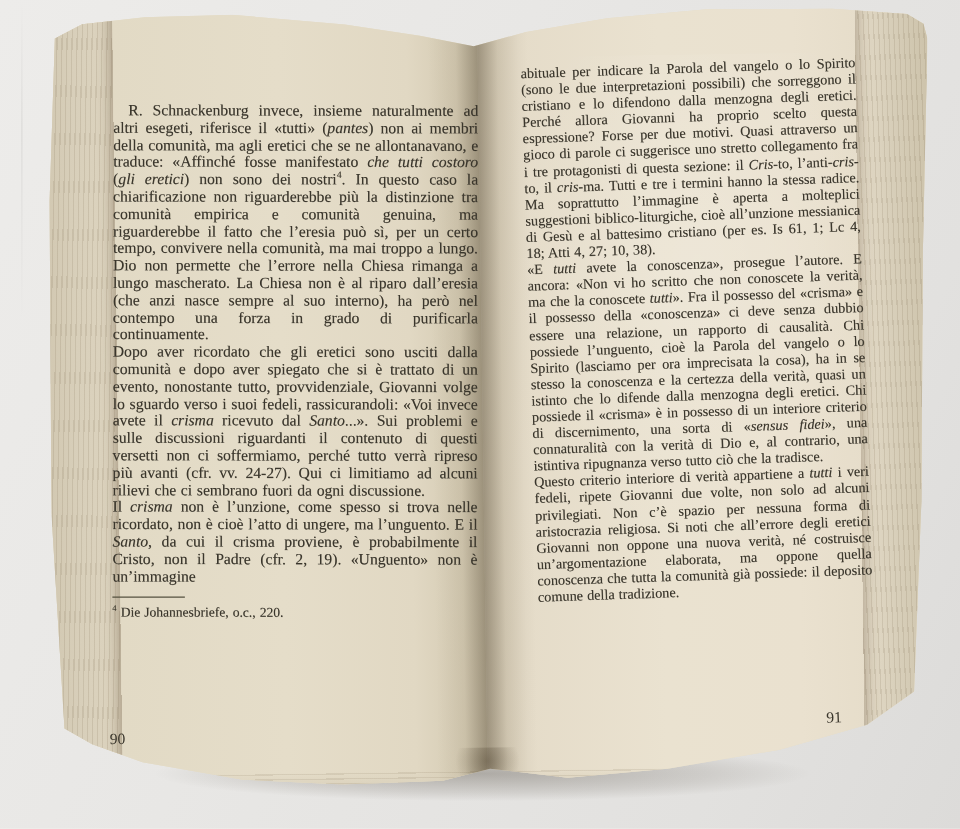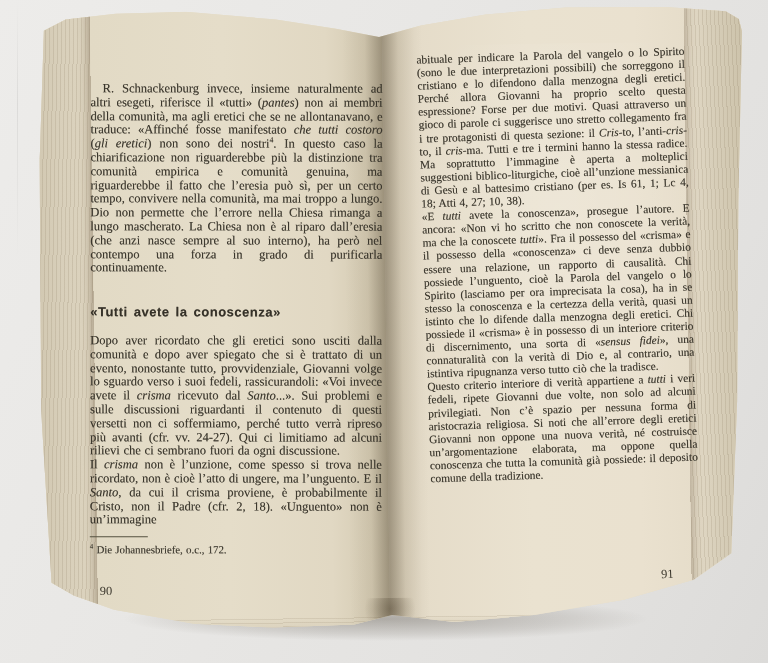--- a/index.html
+++ b/index.html
@@ -89,21 +89,21 @@
     width:58px;height:0;border-top:1.3px solid #55503f;
     margin:9px 0 6px 0;
   }
   .footnote{font-size:10.8px;line-height:13px;}
   .text-right{
     left:390px;top:48px;width:268px;
     font-size:11.4px;line-height:13.1px;word-spacing:0.4px;
     transform:rotate(-1.1deg);transform-origin:0 0;
   }
   .pagenum{position:absolute;font-size:12.5px;color:#3a362c;}
-  .pagenum-left{left:66px;top:574px;transform:rotate(0.6deg);}
+  .pagenum-left{left:54px;top:574px;transform:rotate(0.6deg);}
   .pagenum-right{left:390px;top:568px;width:250px;text-align:right;padding-right:10px;transform:rotate(-1.6deg);}
   sup{font-size:0.62em;line-height:0;vertical-align:super;}
 </style>
 </head>
 <body>
 
 <div class="bg-seam"></div>
 <div class="book-shadow"></div>
 
 <div class="book">
@@ -111,25 +111,24 @@
   <div class="page-face page-right-face"></div>
   <div class="fore-edge fore-edge-left"></div>
   <div class="fore-edge fore-edge-right"></div>
   <div class="bottom-edge"></div>
   <div class="page-highlight"></div>
   <div class="gutter-shadow"></div>
   <div class="spine-bottom-shadow"></div>
 
   <div class="page-text text-left">
     <p class="indent-first"><span>R. Schnackenburg invece, insieme naturalmente ad altri esegeti, riferisce il «tutti» (</span><span style="font-style: italic;">pantes</span><span>) non ai membri della comunità, ma agli eretici che se ne allontanavano, e traduce: «Affinché fosse manifestato </span><span style="font-style: italic;">che tutti costoro</span><span> (</span><span style="font-style: italic;">gli eretici</span><span>) non sono dei nostri</span><sup>4</sup><span>. In questo caso la chiarificazione non riguarderebbe più la distinzione tra comunità empirica e comunità genuina, ma riguarderebbe il fatto che l’eresia può sì, per un certo tempo, convivere nella comunità, ma mai troppo a lungo. Dio non permette che l’errore nella Chiesa rimanga a lungo mascherato. La Chiesa non è al riparo dall’eresia (che anzi nasce sempre al suo interno), ha però nel contempo una forza in grado di purificarla continuamente.</span></p>
-    <h2 class="section-heading">«Tutti avete la conoscenza»</h2>
     <p><span>Dopo aver ricordato che gli eretici sono usciti dalla comunità e dopo aver spiegato che si è trattato di un evento, nonostante tutto, provvidenziale, Giovanni volge lo sguardo verso i suoi fedeli, rassicurandoli: «Voi invece avete il </span><span style="font-style: italic;">crisma</span><span> ricevuto dal </span><span style="font-style: italic;">Santo</span><span>...». Sui problemi e sulle discussioni riguardanti il contenuto di questi versetti non ci soffermiamo, perché tutto verrà ripreso più avanti (cfr. vv. 24-27). Qui ci limitiamo ad alcuni rilievi che ci sembrano fuori da ogni discussione.</span></p>
-    <p><span>Il </span><span style="font-style: italic;">crisma</span><span> non è l’unzione, come spesso si trova nelle ricordato, non è cioè l’atto di ungere, ma l’unguento. E il </span><span style="font-style: italic;">Santo</span><span>, da cui il crisma proviene, è probabilmente il Cristo, non il Padre (cfr. 2, 18). «Unguento» non è un’immagine</span></p>
+    <p><span>Il </span><span style="font-style: italic;">crisma</span><span> non è l’unzione, come spesso si trova nelle ricordato, non è cioè l’atto di ungere, ma l’unguento. E il </span><span style="font-style: italic;">Santo</span><span>, da cui il crisma proviene, è probabilmente il Cristo, non il Padre (cfr. 2, 19). «Unguento» non è un’immagine</span></p>
     <div class="footnote-rule"></div>
-    <p class="footnote"><sup>4</sup><span> </span><span style="">Die Johannesbriefe, o.c.,</span><span> 172.</span></p>
+    <p class="footnote"><sup>4</sup><span> </span><span style="">Die Johannesbriefe, o.c.,</span><span> 220.</span></p>
   </div>
 
   <div class="page-text text-right">
     <p><span>abituale per indicare la Parola del vangelo o lo Spirito (sono le due interpretazioni possibili) che sorreggono il cristiano e lo difendono dalla menzogna degli eretici. Perché allora Giovanni ha proprio scelto questa espressione? Forse per due motivi. Quasi attraverso un gioco di parole ci suggerisce uno stretto collegamento fra i tre protagonisti di questa sezione: il </span><span style="font-style: italic;">Cris</span><span>-to, l’anti-</span><span style="font-style: italic;">cris</span><span>-to, il </span><span style="font-style: italic;">cris</span><span>-ma. Tutti e tre i termini hanno la stessa radice. Ma soprattutto l’immagine è aperta a molteplici suggestioni biblico-liturgiche, cioè all’unzione messianica di Gesù e al battesimo cristiano (per es. Is 61, 1; Lc 4, 18; Atti 4, 27; 10, 38).</span></p>
     <p><span>«E </span><span style="font-style: italic;">tutti</span><span> avete la conoscenza», prosegue l’autore. E ancora: «Non vi ho scritto che non conoscete la verità, ma che la conoscete </span><span style="font-style: italic;">tutti</span><span>». Fra il possesso del «crisma» e il possesso della «conoscenza» ci deve senza dubbio essere una relazione, un rapporto di causalità. Chi possiede l’unguento, cioè la Parola del vangelo o lo Spirito (lasciamo per ora imprecisata la cosa), ha in se stesso la conoscenza e la certezza della verità, quasi un istinto che lo difende dalla menzogna degli eretici. Chi possiede il «crisma» è in possesso di un interiore criterio di discernimento, una sorta di «</span><span style="font-style: italic;">sensus fidei</span><span>», una connaturalità con la verità di Dio e, al contrario, una istintiva ripugnanza verso tutto ciò che la tradisce.</span></p>
     <p><span>Questo criterio interiore di verità appartiene a </span><span style="font-style: italic;">tutti</span><span> i veri fedeli, ripete Giovanni due volte, non solo ad alcuni privilegiati. Non c’è spazio per nessuna forma di aristocrazia religiosa. Si noti che all’errore degli eretici Giovanni non oppone una nuova verità, né costruisce un’argomentazione elaborata, ma oppone quella conoscenza che tutta la comunità già possiede: il deposito comune della tradizione.</span></p>
   </div>
 
   <div class="pagenum pagenum-left">90</div>
   <div class="pagenum pagenum-right">91</div>

